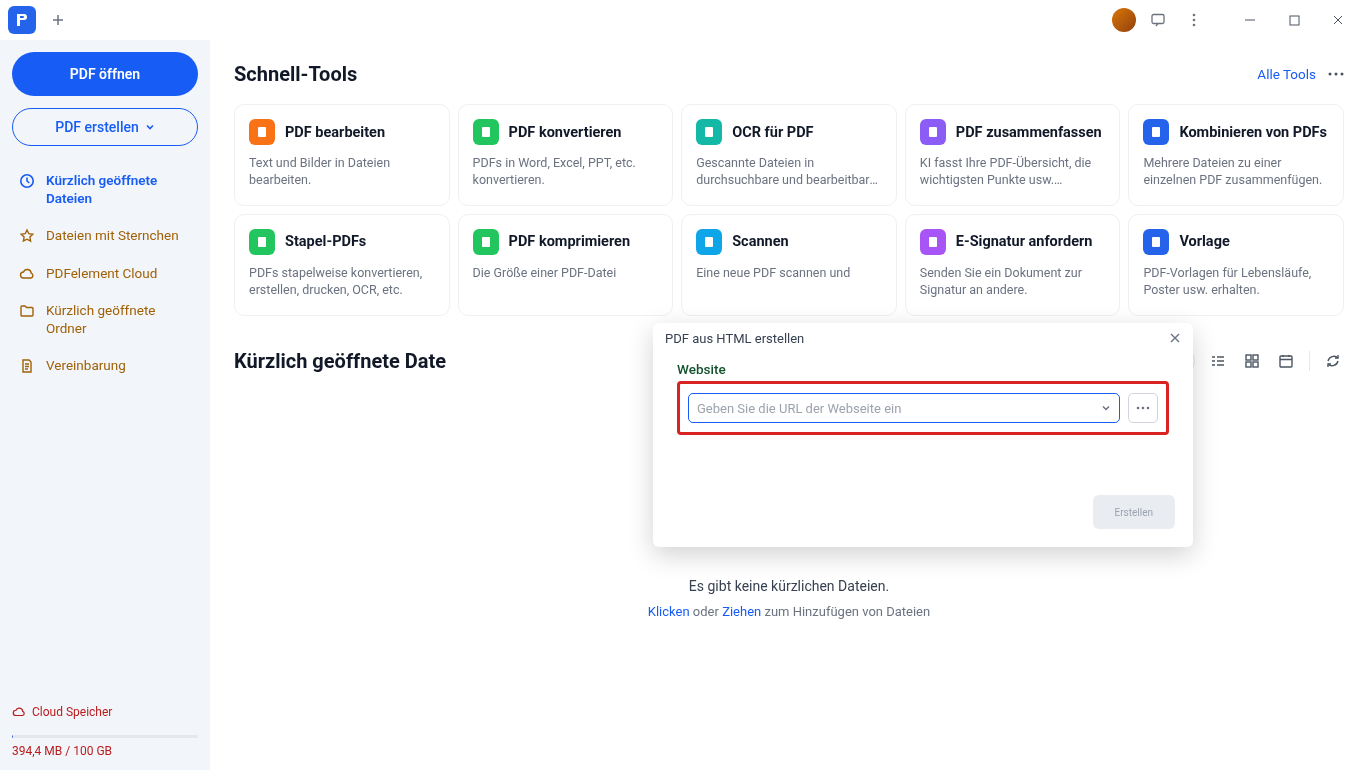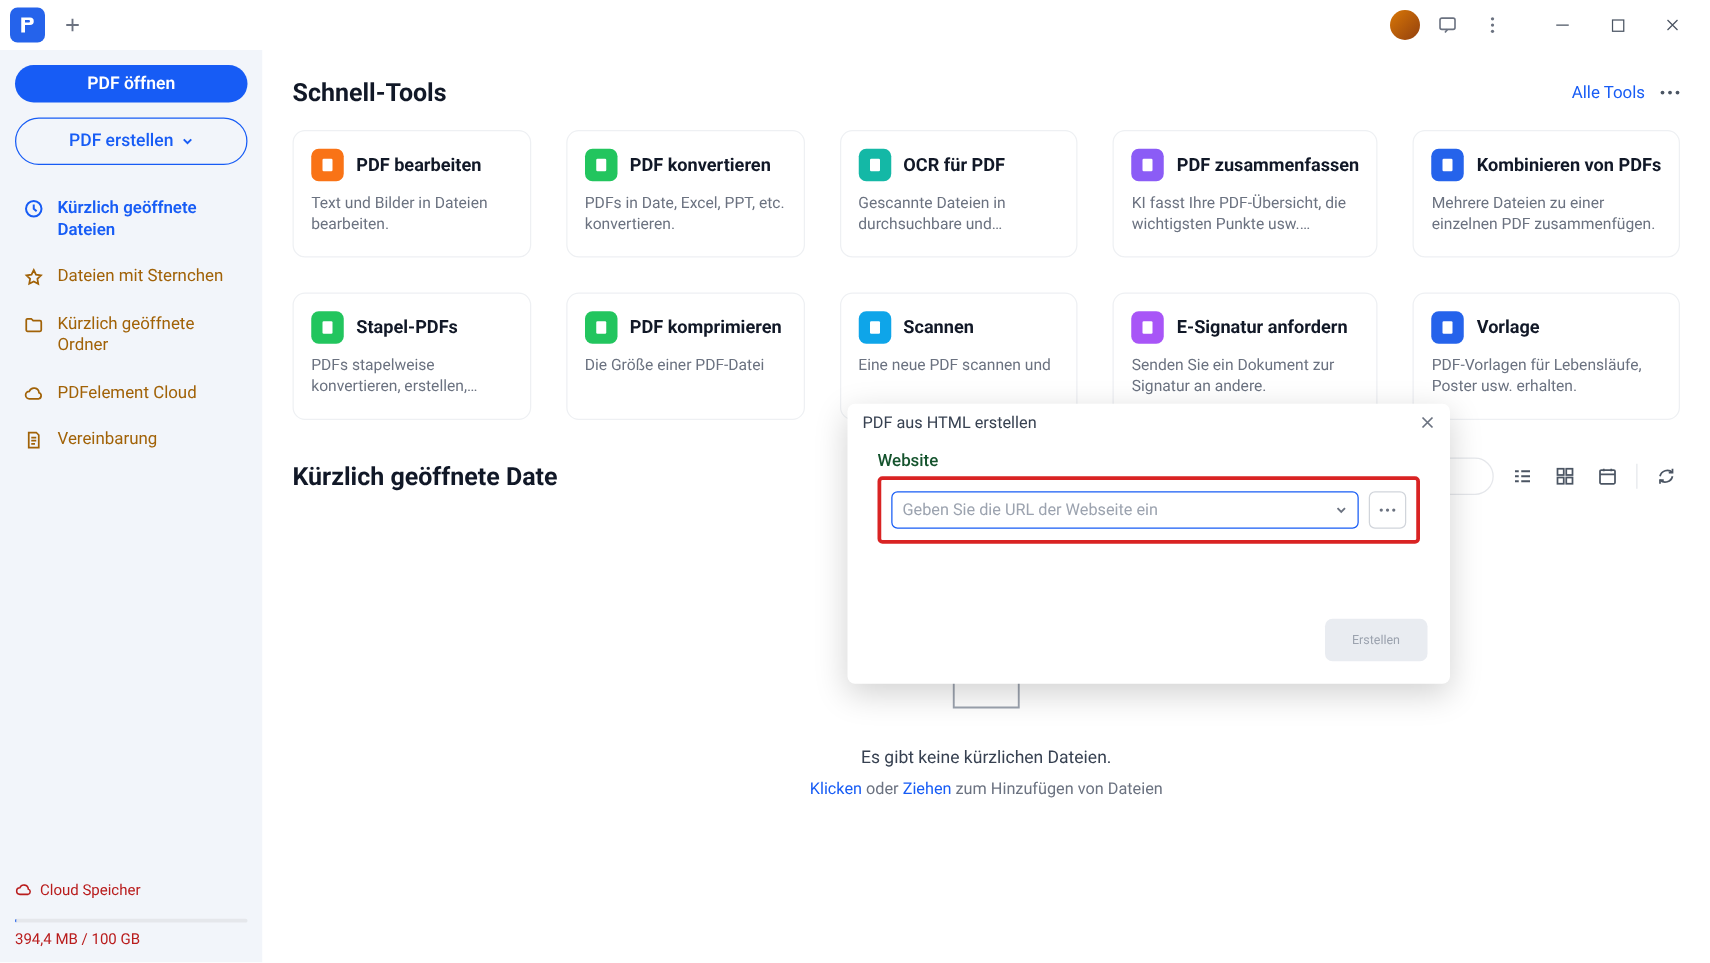--- a/index.html
+++ b/index.html
@@ -12,63 +12,63 @@
 .tab-plus { width: 28px; height: 28px; display: flex; align-items: center; justify-content: center; color: #6b7280; border-radius: 4px; }
 .titlebar-right { display: flex; align-items: center; gap: 8px; }
 .avatar { width: 24px; height: 24px; border-radius: 50%; background: linear-gradient(135deg,#d97706,#92400e); }
 .tb-icon { width: 28px; height: 28px; display: flex; align-items: center; justify-content: center; color: #6b7280; }
 .win-controls { display: flex; margin-left: 12px; }
 .win-btn { width: 44px; height: 32px; display: flex; align-items: center; justify-content: center; color: #4b5563; }
 
 .body-row { display: flex; height: 730px; }
 
 .sidebar { width: 210px; background: #f2f5fa; padding: 12px; display: flex; flex-direction: column; border-top-left-radius: 0; }
-.btn-primary { background: #175cf5; color: #fff; border: none; border-radius: 24px; height: 30px; font-size: 14px; font-weight: 600; margin-bottom: 12px; cursor: pointer; }
+.btn-primary { background: #175cf5; color: #fff; border: none; border-radius: 24px; height: 44px; font-size: 14px; font-weight: 600; margin-bottom: 12px; cursor: pointer; }
 .btn-outline { background: transparent; border: 1.5px solid #175cf5; color: #175cf5; border-radius: 24px; height: 38px; font-size: 14px; font-weight: 500; display: flex; align-items: center; justify-content: center; gap: 6px; cursor: pointer; margin-bottom: 16px; }
 
 .nav-list { flex: 1; }
 .nav-item { display: flex; align-items: flex-start; gap: 10px; padding: 10px 6px; color: #a16207; font-size: 13.5px; cursor: pointer; border-radius: 6px; }
 .nav-item.active { color: #175cf5; font-weight: 600; }
 .nav-icon { width: 18px; flex-shrink: 0; display: flex; align-items: center; justify-content: center; margin-top: 1px; }
 .nav-label { line-height: 1.3; }
 
 .sidebar-footer { padding-top: 12px; font-size: 12px; color: #b91c1c; }
 .cloud-row { display: flex; align-items: center; gap: 6px; margin-bottom: 16px; }
 .storage-bar { height: 3px; background: #e5e7eb; border-radius: 2px; margin: 6px 0; overflow: hidden; }
 .storage-fill { height: 100%; width: 0.4%; background: #2563eb; }
 
 .main { flex: 1; background: #fff; padding: 22px 24px; overflow: hidden; position: relative; }
 .section-head { display: flex; align-items: center; justify-content: space-between; margin-bottom: 18px; }
 .h1 { font-size: 20px; font-weight: 700; color: #111827; }
 .head-right { display: flex; align-items: center; gap: 12px; }
 .link-blue { color: #175cf5; font-size: 13.5px; cursor: pointer; }
 .more-dots { color: #4b5563; cursor: pointer; }
 
-.tool-grid { display: grid; grid-template-columns: repeat(5, 1fr); gap: 28px; margin-bottom: 30px; }
+.tool-grid { display: grid; grid-template-columns: repeat(5, 1fr); gap: 8px; margin-bottom: 30px; }
 .tool-card { border: 1px solid #eef0f3; border-radius: 10px; padding: 14px 14px 16px; background: #fff; }
 .tool-top { display: flex; align-items: center; gap: 10px; margin-bottom: 10px; }
 .tool-icon { width: 26px; height: 26px; border-radius: 6px; display: flex; align-items: center; justify-content: center; flex-shrink: 0; }
 .tool-title { font-size: 14.5px; font-weight: 700; color: #111827; white-space: nowrap; overflow: hidden; text-overflow: ellipsis; }
 .tool-desc { font-size: 12.5px; color: #6b7280; line-height: 1.35; overflow: hidden; display: -webkit-box; -webkit-line-clamp: 2; -webkit-box-orient: vertical; }
 
 .recent-head { display: flex; align-items: center; justify-content: space-between; }
 .recent-tools { display: flex; align-items: center; gap: 12px; }
 .search-box { display: flex; align-items: center; border: 1px solid #e5e7eb; border-radius: 18px; height: 30px; padding: 0 12px; gap: 8px; width: 140px; }
 .search-box input { border: none; outline: none; font-size: 13px; width: 100%; color: #6b7280; background: transparent; }
 .view-icon { width: 22px; height: 22px; display: flex; align-items: center; justify-content: center; color: #4b5563; cursor: pointer; }
 .vsep { width: 1px; height: 20px; background: #e5e7eb; }
 
 .empty-state { margin-top: 110px; text-align: center; }
 .empty-ill { width: 72px; height: 68px; margin: 0 auto 24px; }
 .empty-msg { font-size: 14px; color: #374151; margin-bottom: 10px; }
 .empty-sub { font-size: 13px; color: #6b7280; }
 .empty-sub .lk { color: #175cf5; cursor: pointer; }
 
 
-.dialog { position: absolute; left: 468px; top: 283px; width: 482px; background: #fff; border-radius: 6px; box-shadow: 0 8px 26px rgba(0,0,0,0.18); z-index: 50; }
+.dialog { position: absolute; left: 443px; top: 283px; width: 540px; background: #fff; border-radius: 6px; box-shadow: 0 8px 26px rgba(0,0,0,0.18); z-index: 50; }
 .dialog-head { display: flex; align-items: center; justify-content: space-between; height: 30px; padding: 0 12px; font-size: 13px; color: #374151; }
 .dialog-close { cursor: pointer; color: #6b7280; }
 .dialog-body { padding: 8px 24px 20px; }
 .fld-label { font-size: 13.5px; color: #14532d; font-weight: 500; margin-bottom: 4px; display: block; }
 .hl-box { border: 3px solid #d92323; border-radius: 4px; padding: 9px 8px 9px; display: flex; gap: 8px; align-items: center; }
 .url-input-wrap { flex: 1; display: flex; align-items: center; border: 1.5px solid #175cf5; border-radius: 5px; height: 30px; padding: 0 8px; }
 .url-input-wrap input { border: none; outline: none; flex: 1; font-size: 13px; color: #111827; }
 .url-input-wrap input::placeholder { color: #9ca3af; }
 .chev-small { color: #6b7280; }
 .more-btn { width: 30px; height: 30px; border: 1px solid #d1d5db; border-radius: 5px; display: flex; align-items: center; justify-content: center; color: #6b7280; cursor: pointer; }
@@ -153,32 +153,32 @@
         <span class="nav-icon">
             <svg width="16" height="16" viewBox="0 0 16 16" fill="none" stroke="currentColor" stroke-width="1.4">
               <path d="M8 2l1.8 3.7 4 .6-2.9 2.8.7 4L8 11.2 4.4 13l.7-4L2.2 6.3l4-.6L8 2z"></path>
             </svg>
           </span>
         <span class="nav-label">Dateien mit Sternchen</span>
       </div>
       <div class="nav-item">
         <span class="nav-icon">
             <svg width="16" height="16" viewBox="0 0 16 16" fill="none" stroke="currentColor" stroke-width="1.4">
-              <path d="M2 4a1 1 0 011-1h3l1.5 1.5H13a1 1 0 011 1V12a1 1 0 01-1 1H3a1 1 0 01-1-1V4z"></path>
-            </svg>
-          </span>
-        <span class="nav-label">Kürzlich geöffnete Ordner</span>
+              <path d="M4.5 12a3 3 0 010-6 4 4 0 017.7 1.2A2.5 2.5 0 0112 12H4.5z"></path>
+            </svg>
+          </span>
+        <span class="nav-label">PDFelement Cloud</span>
       </div>
       <div class="nav-item">
         <span class="nav-icon">
             <svg width="16" height="16" viewBox="0 0 16 16" fill="none" stroke="currentColor" stroke-width="1.4">
-              <path d="M4.5 12a3 3 0 010-6 4 4 0 017.7 1.2A2.5 2.5 0 0112 12H4.5z"></path>
-            </svg>
-          </span>
-        <span class="nav-label">PDFelement Cloud</span>
+              <path d="M2 4a1 1 0 011-1h3l1.5 1.5H13a1 1 0 011 1V12a1 1 0 01-1 1H3a1 1 0 01-1-1V4z"></path>
+            </svg>
+          </span>
+        <span class="nav-label">Kürzlich geöffnete Ordner</span>
       </div>
       <div class="nav-item">
         <span class="nav-icon">
             <svg width="16" height="16" viewBox="0 0 16 16" fill="none" stroke="currentColor" stroke-width="1.4">
               <path d="M4 2h6l2 2v10H4V2z"></path>
               <path d="M6 6h4M6 8.5h4M6 11h3"></path>
             </svg>
           </span>
         <span class="nav-label">Vereinbarung</span>
       </div>
@@ -227,21 +227,21 @@
         </div>
         <div class="tool-card">
     <div class="tool-top">
       <div class="tool-icon" style="background:#22c55e">
         <svg width="14" height="14" viewBox="0 0 14 14" fill="white">
                 <rect x="3" y="2" width="8" height="10" rx="1"></rect>
               </svg>
       </div>
       <div class="tool-title">PDF konvertieren</div>
     </div>
-    <div class="tool-desc">PDFs in Date, Excel, PPT, etc. konvertieren.</div>
+    <div class="tool-desc">PDFs in Word, Excel, PPT, etc. konvertieren.</div>
         </div>
         <div class="tool-card">
     <div class="tool-top">
       <div class="tool-icon" style="background:#14b8a6">
         <svg width="14" height="14" viewBox="0 0 14 14" fill="white">
                 <rect x="3" y="2" width="8" height="10" rx="1"></rect>
               </svg>
       </div>
       <div class="tool-title">OCR für PDF</div>
     </div>

